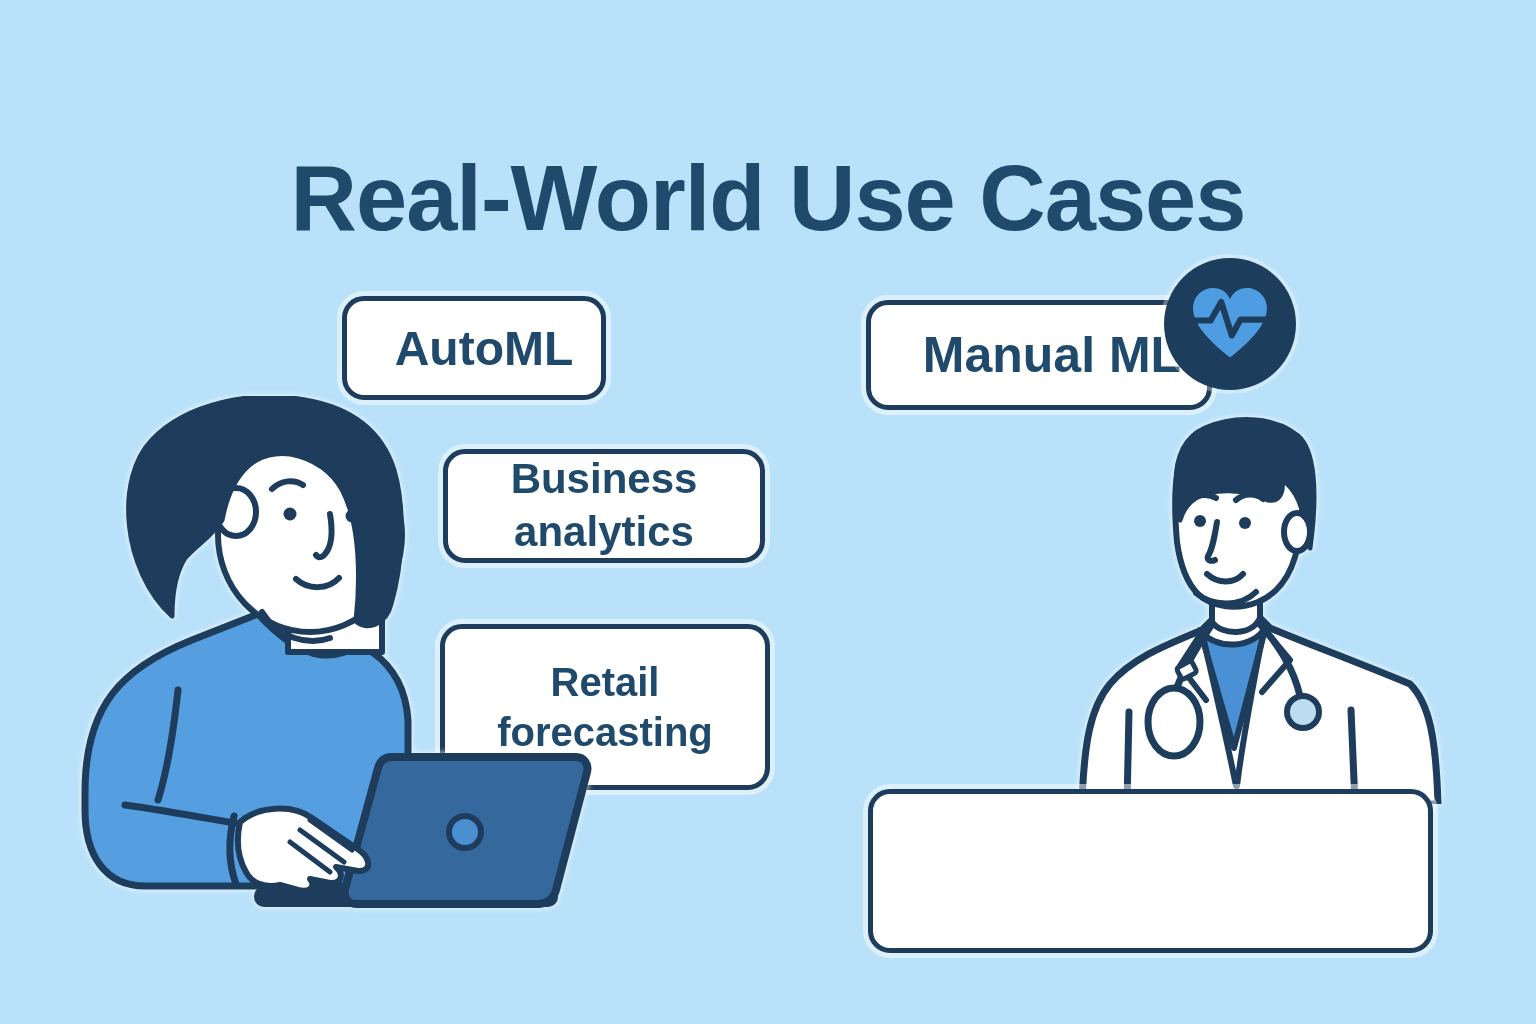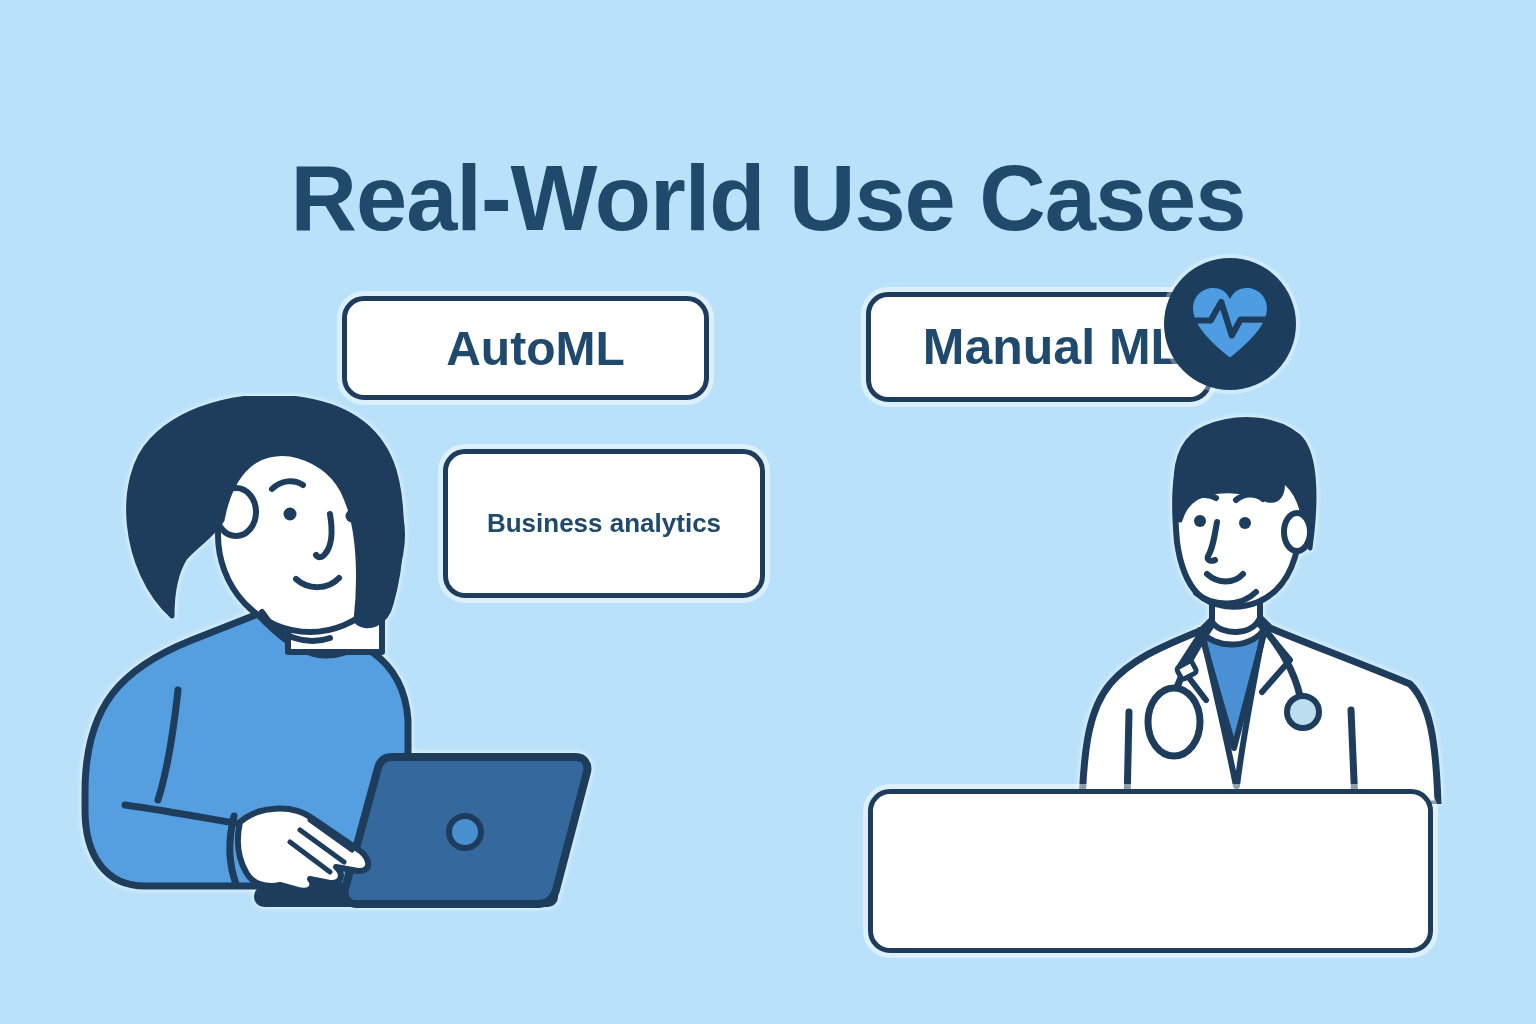--- a/index.html
+++ b/index.html
@@ -19,23 +19,23 @@
 
   .label-box{
     position:absolute;box-sizing:border-box;
     background:#ffffff;
     border:5px solid #1e3d5c;border-radius:22px;
     display:flex;align-items:center;justify-content:center;
     text-align:center;
     color:#204a6b;font-weight:bold;
     box-shadow:0 0 0 5px rgba(255,255,255,0.5);
   }
-  .box-automl{left:342px;top:296px;width:367px;height:104px;font-size:48px;padding-left:20px;}
-  .box-manual{left:866px;top:292px;width:346px;height:110px;font-size:50px;padding-left:26px;z-index:1;}
-  .box-business{left:443px;top:449px;width:322px;height:149px;font-size:26px;line-height:1.25;padding:0 18px;}
+  .box-automl{left:342px;top:296px;width:264px;height:104px;font-size:48px;padding-left:20px;}
+  .box-manual{left:866px;top:300px;width:346px;height:110px;font-size:50px;padding-left:26px;z-index:1;}
+  .box-business{left:443px;top:449px;width:322px;height:114px;font-size:42px;line-height:1.25;padding:0 18px;align-items:flex-end;}
   .box-retail{left:440px;top:624px;width:330px;height:166px;font-size:40px;line-height:1.25;padding:0 18px;z-index:1;}
   .box-usecases{left:868px;top:789px;width:565px;height:164px;font-size:44px;line-height:1.32;z-index:2;flex-direction:column;}
 
   .badge{
     position:absolute;left:1164px;top:258px;width:132px;height:132px;
     background:#1d3d5c;border-radius:50%;
     z-index:3;overflow:hidden;
     box-shadow:0 0 0 4px rgba(255,255,255,0.3);
     display:flex;align-items:center;justify-content:center;
   }
@@ -50,20 +50,23 @@
 
 <div class="stage">
 
   <h1 class="page-title">Real-World Use Cases</h1>
 
   <div class="label-box box-automl">
     <span>AutoML</span>
   </div>
   <div class="label-box box-business">
     <span>Business analytics</span>
+  </div>
+  <div class="label-box box-retail">
+    <span>Retail forecasting</span>
   </div>
 
   <div class="label-box box-manual">
     <span>Manual ML</span>
   </div>
   <div class="label-box box-usecases">
   </div>
 
   <div class="badge">
     <svg width="88" height="80" viewBox="0 0 100 90">

